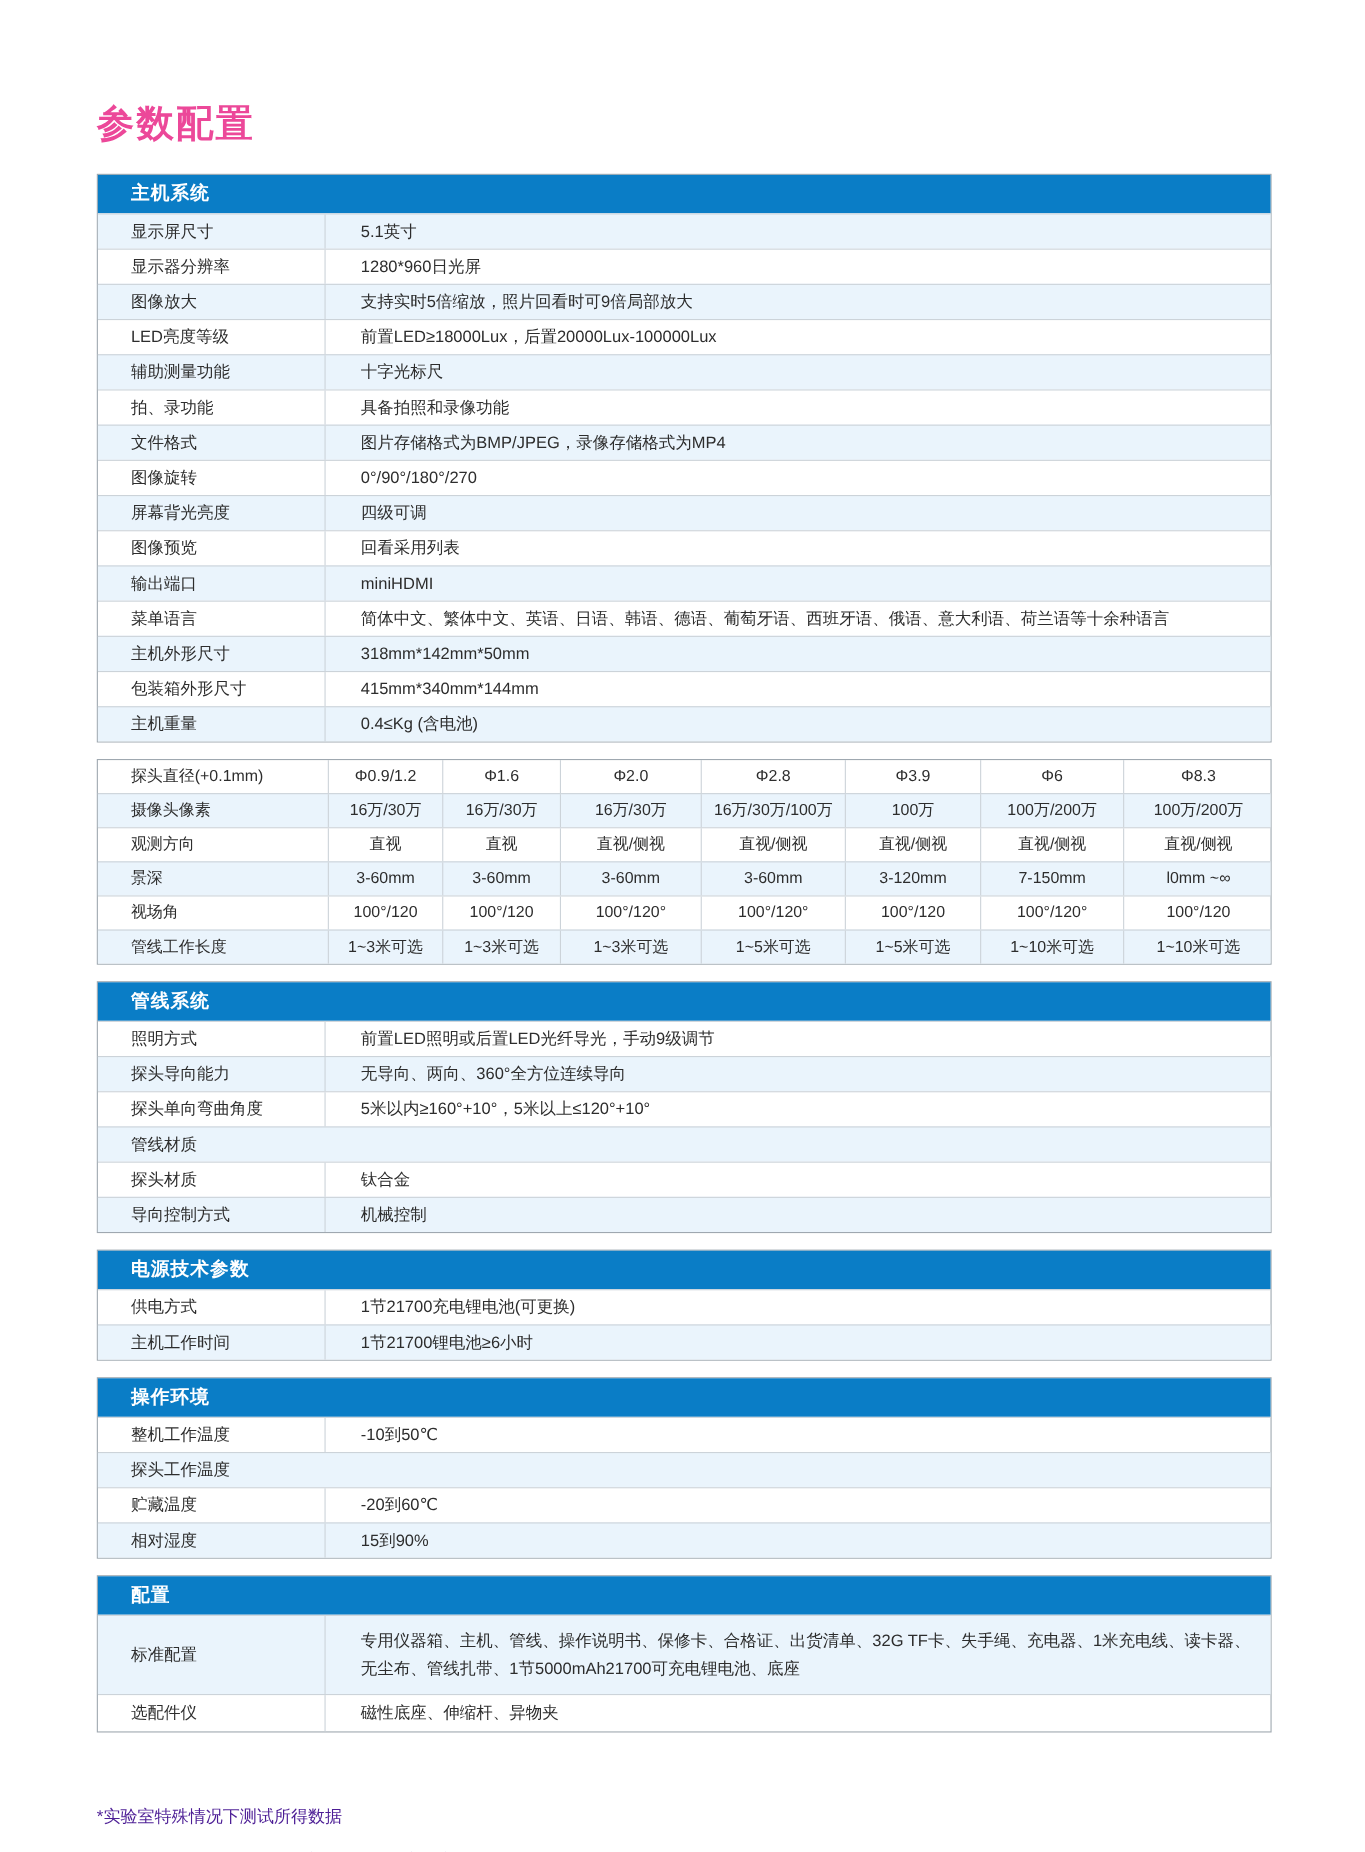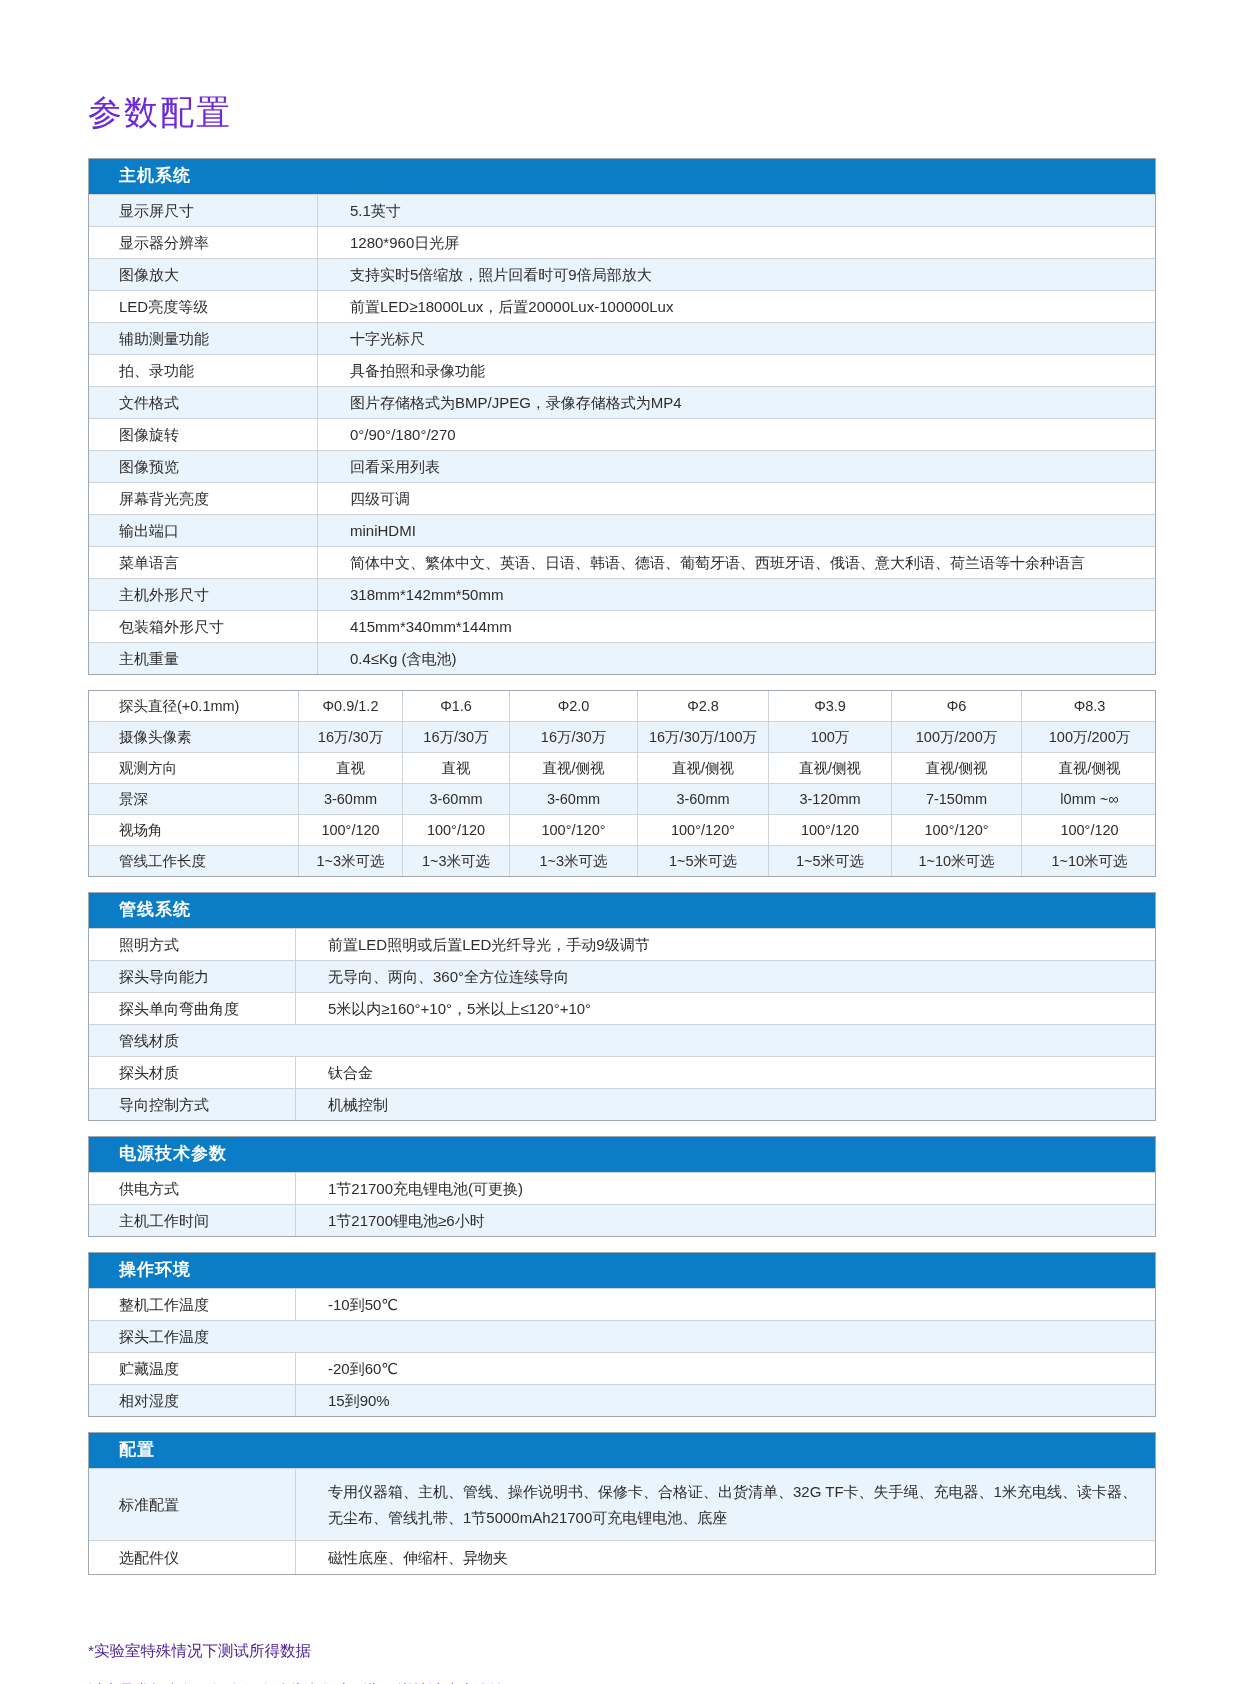--- a/index.html
+++ b/index.html
@@ -6,22 +6,22 @@
   body{
     width:1241px;min-height:1684px;
     font-family:"Liberation Sans","DejaVu Sans",sans-serif;
     color:#2d2d2d;
     -webkit-font-smoothing:antialiased;
   }
   .page{padding:90px 85px 0 88px;width:1068px;}
   h1.page-title{
     margin:0 0 22px 0;
     font-size:34px;
-    font-weight:normal;
-    color:#6d28d9;
+    font-weight:bold;
+    color:#ec4899;
     letter-spacing:2px;
   }
   .spec-section{
     border:1px solid #9fa8b0;
     margin-bottom:15px;
     background:#fff;
   }
   .section-header{
     background:#0a7dc6;
     color:#ffffff;
@@ -33,21 +33,21 @@
     letter-spacing:1px;
   }
   
   .table .row{display:grid;align-items:stretch;}
   .table .row + .row{border-top:1px solid #ccd3d9;}
   .section-header + .table .row:first-child{border-top:1px solid #ccd3d9;}
   .two-col .row{grid-template-columns:206px 1fr;}
   .cell{display:flex;align-items:center;font-size:15px;line-height:1.4;}
   .two-col .cell.label{padding:5px 8px 5px 30px;}
   .two-col .cell.value{padding:5px 14px 5px 32px;border-left:1px solid #ccd3d9;}
-  .rows-28 .row{min-height:28px;gap:22px;}
+  .rows-28 .row{min-height:28px;}
   .rows-30 .row{min-height:31px;}
   .config-table .row{min-height:33px;}
   .config-table .row:first-child .cell{padding-top:10px;padding-bottom:10px;line-height:1.7;}
   
   .stripe-odd .row:nth-child(odd){background:#eaf4fc;}
   .stripe-even .row:nth-child(even){background:#eaf4fc;}
   
   .probe .row{
     grid-template-columns:209px 104px 107px 128px 131px 123px 130px 136px;
     min-height:30px;
@@ -96,26 +96,26 @@
         </div>
         <div class="row">
           <div class="cell label">文件格式</div>
           <div class="cell value">图片存储格式为BMP/JPEG，录像存储格式为MP4</div>
         </div>
         <div class="row">
           <div class="cell label">图像旋转</div>
           <div class="cell value">0°/90°/180°/270</div>
         </div>
         <div class="row">
+          <div class="cell label">屏幕背光亮度</div>
+          <div class="cell value">四级可调</div>
+        </div>
+        <div class="row">
           <div class="cell label">图像预览</div>
           <div class="cell value">回看采用列表</div>
-        </div>
-        <div class="row">
-          <div class="cell label">屏幕背光亮度</div>
-          <div class="cell value">四级可调</div>
         </div>
         <div class="row">
           <div class="cell label">输出端口</div>
           <div class="cell value">miniHDMI</div>
         </div>
         <div class="row">
           <div class="cell label">菜单语言</div>
           <div class="cell value">简体中文、繁体中文、英语、日语、韩语、德语、葡萄牙语、西班牙语、俄语、意大利语、荷兰语等十余种语言</div>
         </div>
         <div class="row">

